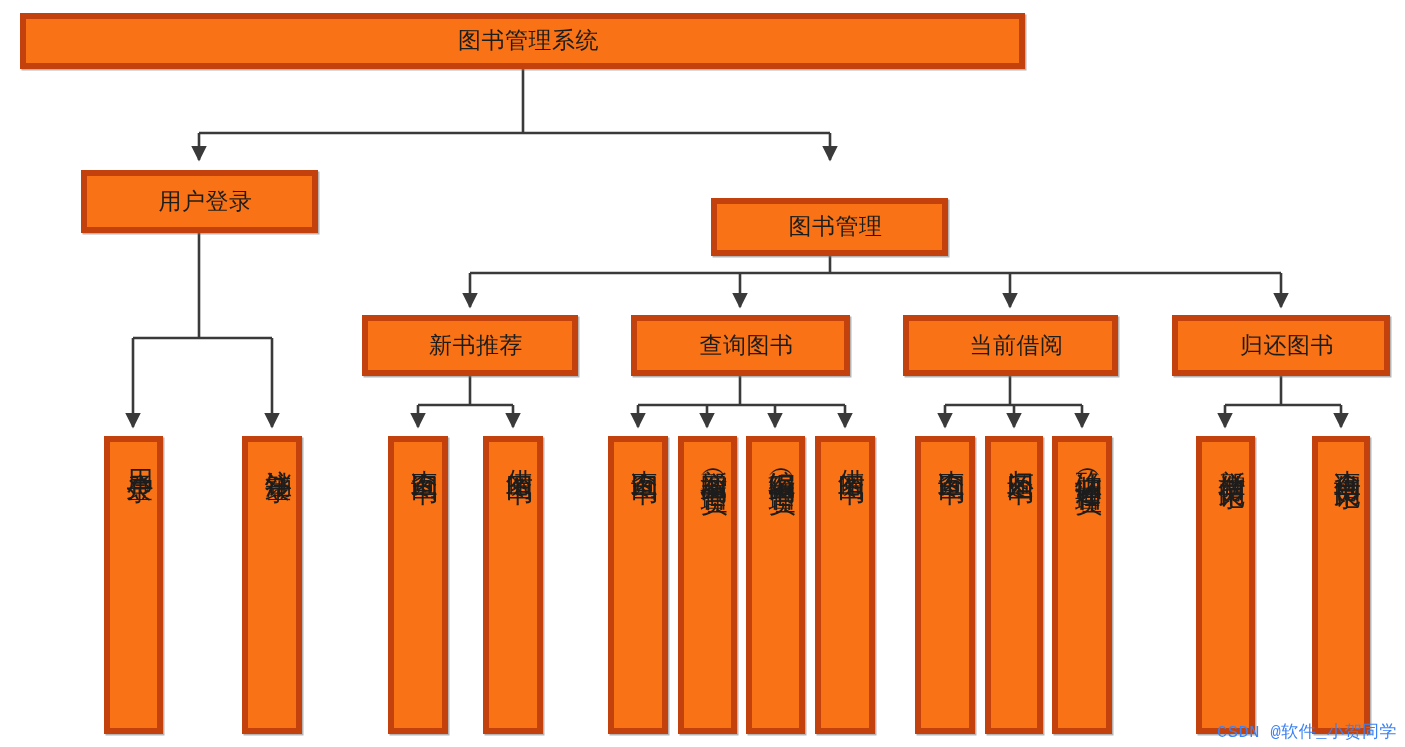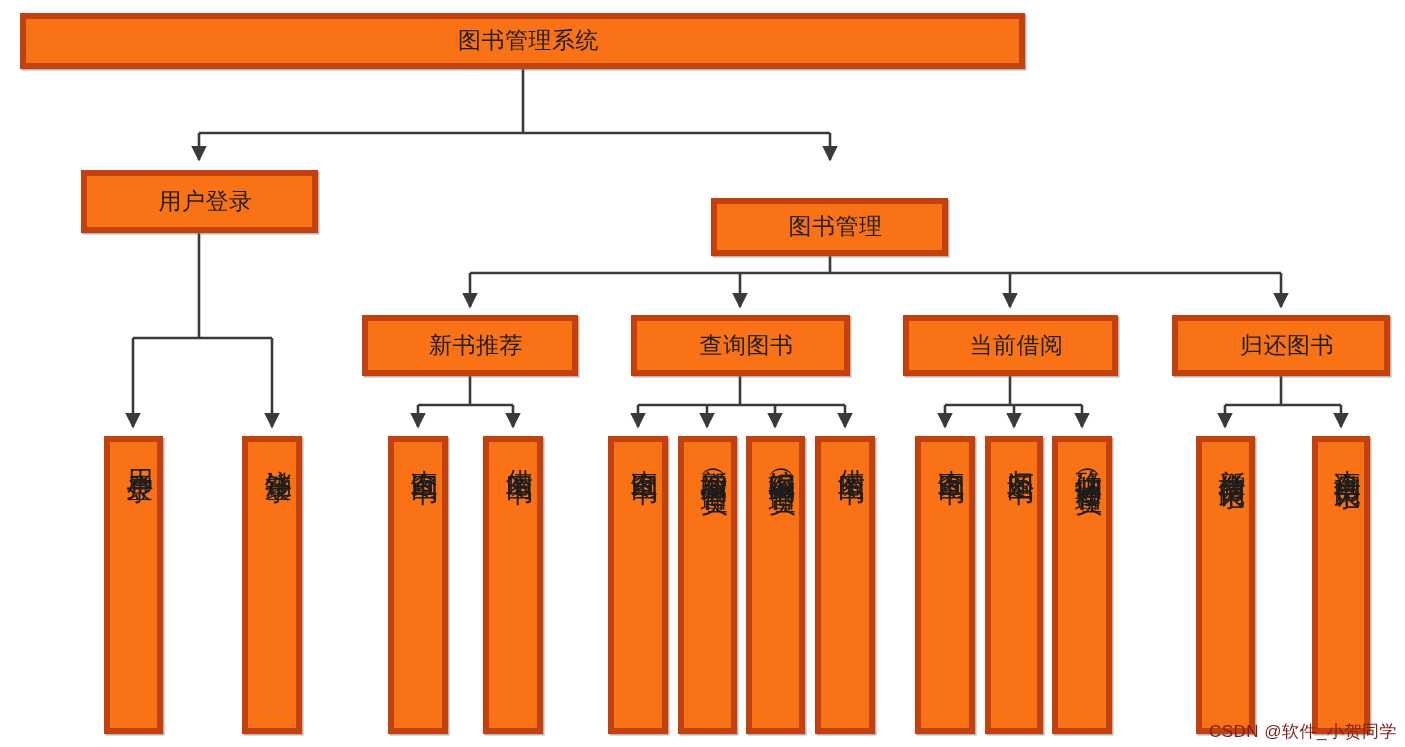--- a/index.html
+++ b/index.html
@@ -56,23 +56,24 @@
     text-orientation: upright;
     font-size: 27px;
     letter-spacing: 3px;
     line-height: 1;
   }
   .watermark {
     position: absolute;
     right: 8px;
     bottom: 4px;
     font-size: 17px;
-    color: #7f1d1d;
+    color: #3b82f6;
     letter-spacing: 0.5px;
     white-space: nowrap;
+    font-family: Liberation Mono, monospace;
   }
 </style>
 </head>
 <body>
 
 <div id="canvas">
 
   <svg class="wires" viewBox="0 0 1405 747" xmlns="http://www.w3.org/2000/svg">
     <defs>
       <marker id="arrow" viewBox="0 0 10 10" refX="9" refY="5" markerWidth="6" markerHeight="6" orient="auto-start-reverse">

